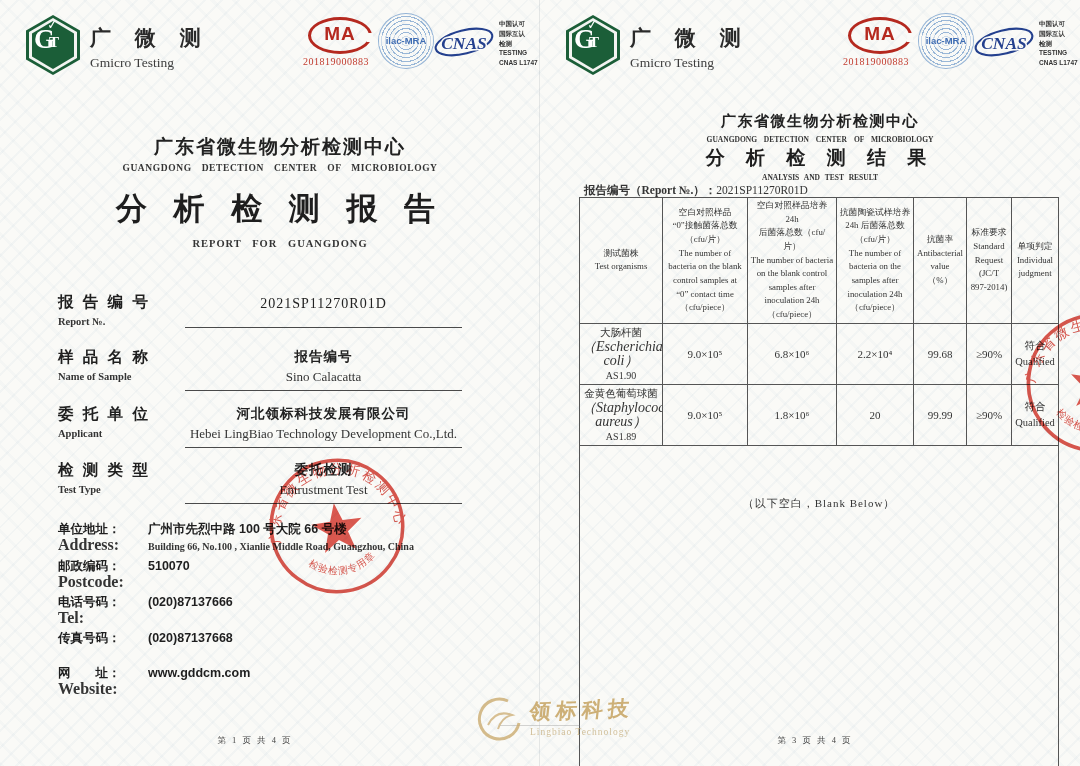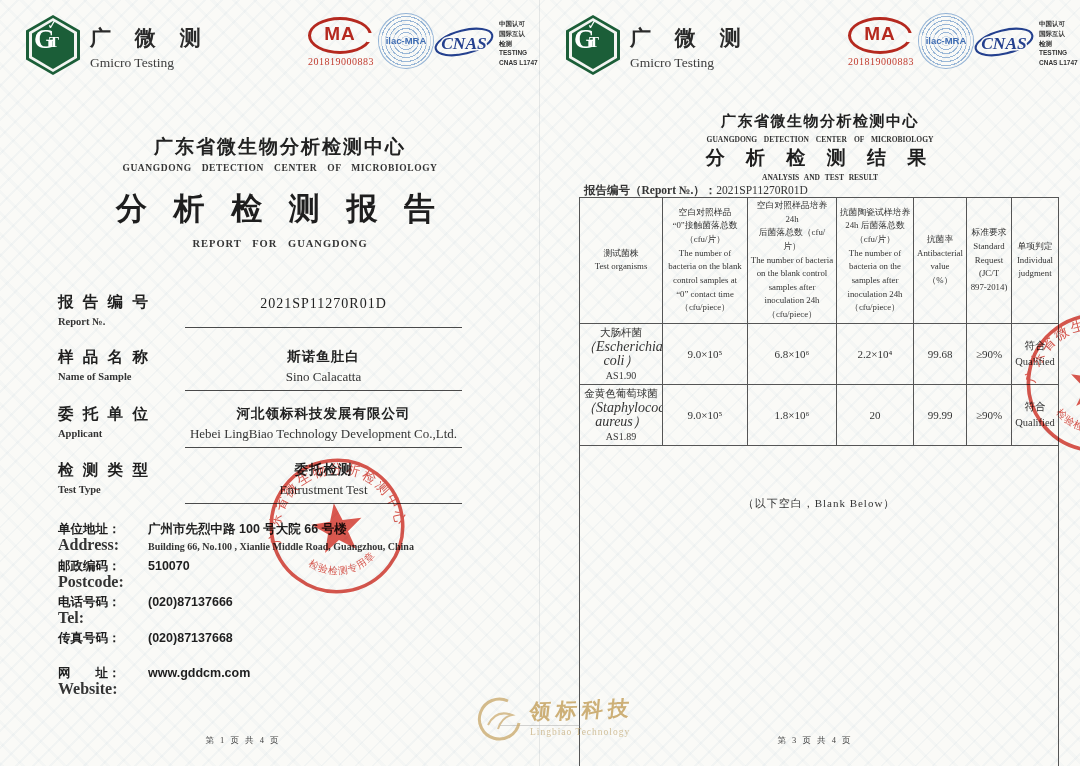--- a/index.html
+++ b/index.html
@@ -24,21 +24,21 @@
   .hex-core{left:3px;top:3px;width:42px;height:48px;background:#1b5e38;}
   .gt-g{position:absolute;left:8px;top:9px;font-size:27px;font-weight:bold;color:#fff;font-family:"Liberation Serif",serif;}
   .gt-t{position:absolute;left:23px;top:19px;font-size:15px;font-weight:bold;color:#fff;}
   .gt-check{position:absolute;left:21px;top:2px;font-size:13px;color:#fff;transform:rotate(-6deg);}
   .brand{position:absolute;left:90px;top:24px;}
   .brand-cn{font-size:21px;font-weight:bold;letter-spacing:9px;color:#2a2a2a;font-family:"Liberation Sans",sans-serif;text-align:center;}
   .brand-en{font-size:13.5px;color:#3c3c3c;margin-top:3px;}
   .cma{position:absolute;left:308px;top:17px;width:64px;height:37px;border:3px solid #b5291f;border-radius:50%;box-sizing:border-box;}
   .cma-notch{position:absolute;right:-4px;top:13px;width:6px;height:9px;background:#fafaf7;}
   .cma-ma{position:absolute;width:100%;text-align:center;top:3px;font-size:19px;font-weight:bold;color:#b5291f;font-family:"Liberation Sans",sans-serif;letter-spacing:1px;}
-  .cma-num{position:absolute;left:303px;top:56px;width:76px;text-align:center;font-size:10px;color:#c23b2e;letter-spacing:0.5px;}
+  .cma-num{position:absolute;left:303px;top:56px;width:76px;font-size:10px;color:#c23b2e;letter-spacing:0.5px;}
   .ilac{position:absolute;left:378px;top:13px;width:54px;height:54px;border-radius:50%;
     background:repeating-radial-gradient(circle at 50% 50%, rgba(120,160,205,0.75) 0 1px, rgba(255,255,255,0) 1px 4px);
     border:1px solid rgba(120,160,205,0.8);}
   .ilac-label{position:absolute;top:21px;width:100%;text-align:center;font-size:9.5px;font-weight:bold;color:#3f6db3;
     background:rgba(250,250,247,0.55);font-family:"Liberation Sans",sans-serif;}
   .cnas{position:absolute;left:433px;top:21px;}
   .cnas-side{position:absolute;left:499px;top:19px;font-size:6.5px;line-height:1.5;color:#333;font-weight:bold;white-space:pre-line;font-family:"Liberation Sans",sans-serif;}
 
   
   .center-line{position:absolute;left:30px;width:500px;text-align:center;}
@@ -60,21 +60,21 @@
 
   
   .contact{position:absolute;left:58px;width:440px;}
   .c-line{line-height:16px;}
   .c-label-cn{display:inline-block;width:90px;font-size:12.5px;font-weight:bold;font-family:"Liberation Sans",sans-serif;color:#1f1f1f;}
   .c-val{font-size:12.5px;font-weight:bold;color:#1f1f1f;font-family:"Liberation Sans",sans-serif;}
   .c-label-en{display:inline-block;width:90px;font-size:16px;font-weight:bold;}
   .c-val2{font-size:10px;font-weight:bold;}
 
   .footer{position:absolute;top:735px;font-size:8.5px;letter-spacing:2px;color:#454545;}
-  .footer-left{left:0;width:486px;text-align:center;}
+  .footer-left{left:0;width:486px;text-align:center;padding-left:12px;}
   .footer-right{left:60px;width:430px;text-align:center;}
 
   
   .org-cn-r{top:112px;left:40px;width:480px;font-size:15px;font-weight:bold;letter-spacing:1.5px;color:#222;font-family:"Liberation Sans",sans-serif;}
   .org-en-r{top:135px;left:40px;width:480px;font-size:7.5px;font-weight:bold;word-spacing:5px;}
   .title-cn-r{top:145px;left:40px;width:480px;font-size:19px;font-weight:bold;letter-spacing:8px;color:#1e1e1e;font-family:"Liberation Sans",sans-serif;}
   .title-en-r{top:173px;left:40px;width:480px;font-size:7.5px;font-weight:bold;word-spacing:3px;}
   .report-line{position:absolute;left:44px;top:183px;font-size:11.5px;}
   .report-line .lbl{font-weight:bold;}
   .rtable{position:absolute;left:39px;top:197px;width:479px;border-collapse:collapse;table-layout:fixed;}
@@ -152,21 +152,21 @@
       <span class="v-en"></span>
     </div>
   </div>
 
   <div class="field" id="field-1" style="top:347px">
     <div class="f-label">
       <div class="f-label-cn">样 品 名 称</div>
       <div class="f-label-en">Name of Sample</div>
     </div>
     <div class="f-value">
-      <span class="v-cn">斯诺鱼肚白</span>
+      <span class="v-cn">报告编号</span>
       <span class="v-en">Sino Calacatta</span>
     </div>
   </div>
 
   <div class="field" id="field-2" style="top:404px">
     <div class="f-label">
       <div class="f-label-cn">委 托 单 位</div>
       <div class="f-label-en">Applicant</div>
     </div>
     <div class="f-value">

